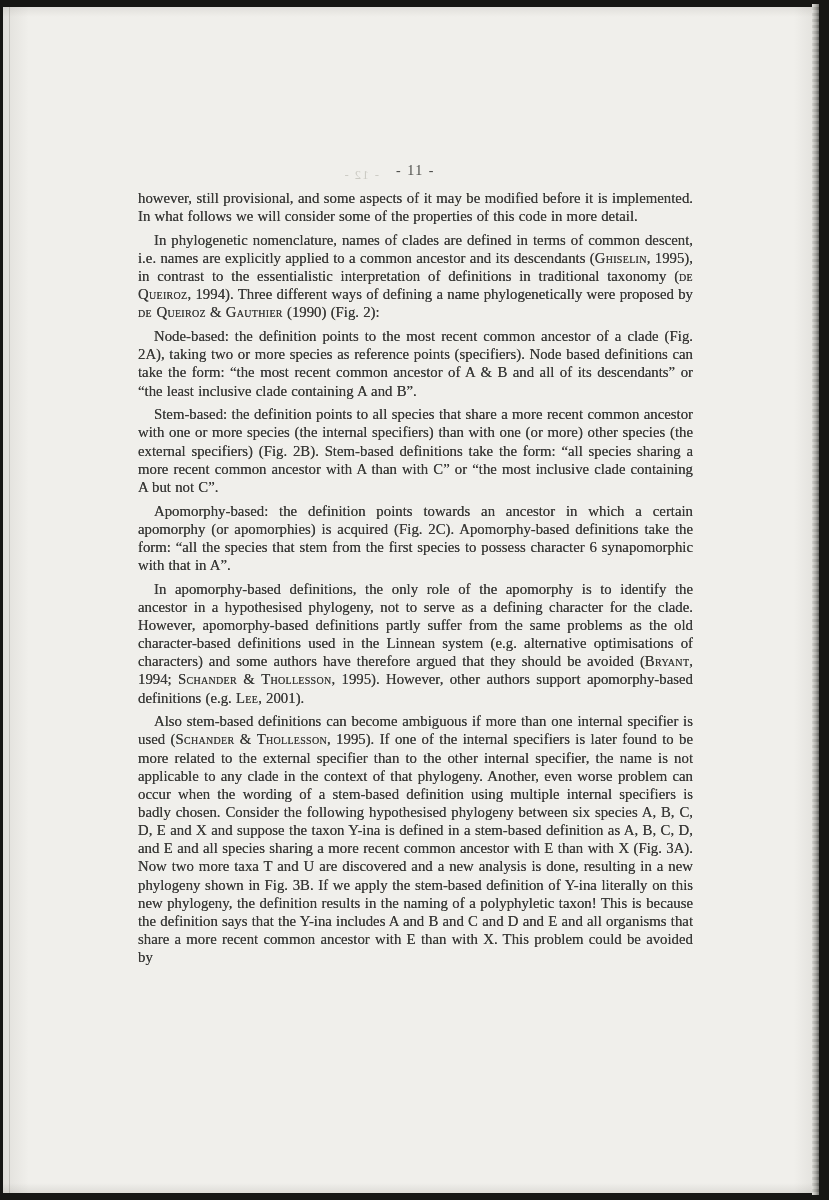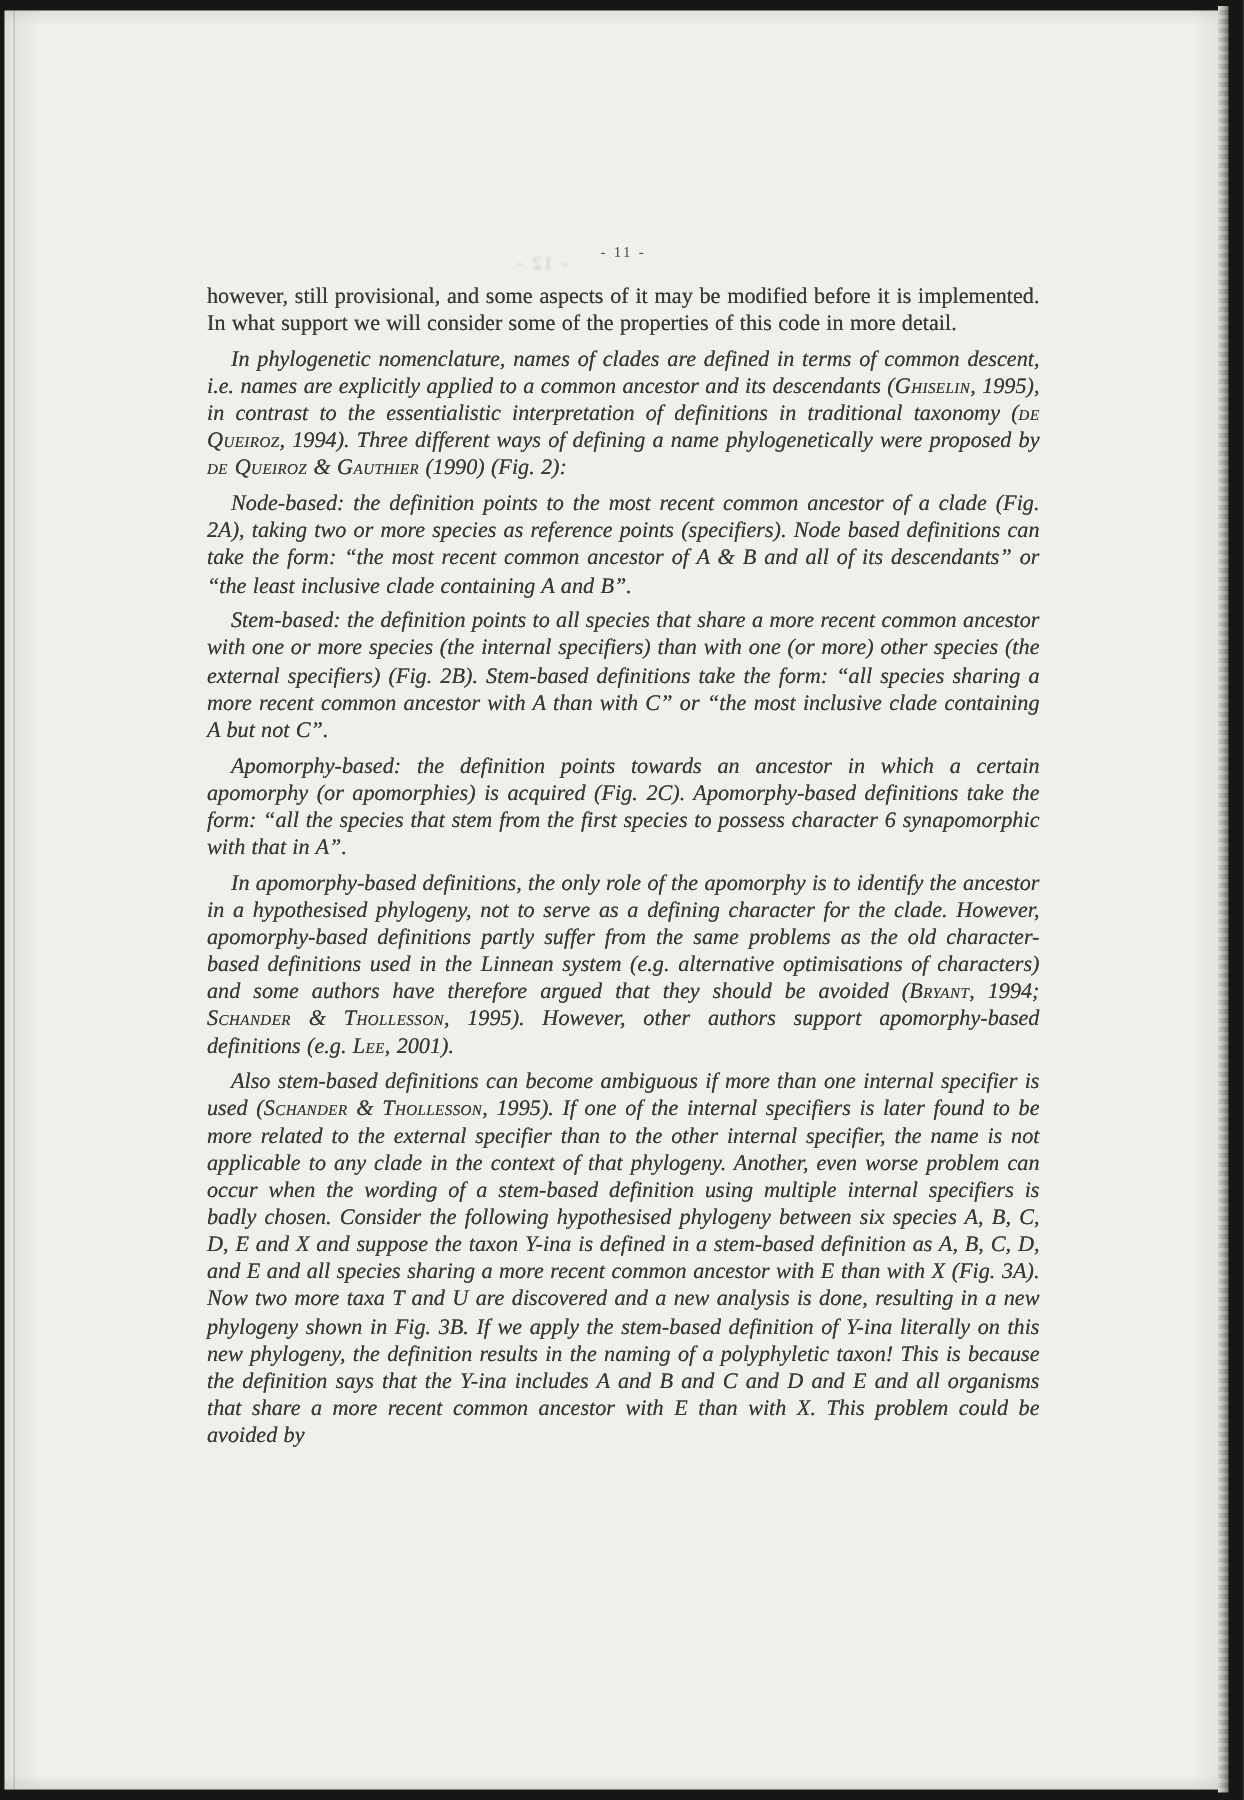--- a/index.html
+++ b/index.html
@@ -22,49 +22,49 @@
     background:rgba(110,108,100,.28);
   }
   .page-stack{
     position:absolute;left:812px;top:4px;width:7px;height:1191px;
     background:
       repeating-linear-gradient(180deg, rgba(255,255,255,.10) 0 3px, rgba(0,0,0,.06) 3px 6px),
       linear-gradient(90deg,#deddd8,#aaa9a4 55%,#6b6b67);
   }
   .pageno{
     position:absolute;left:135px;top:156px;width:555px;text-align:center;
-    font-size:10px;color:#4c4c49;letter-spacing:1.5px;
+    font-size:14px;color:#4c4c49;letter-spacing:1.5px;
   }
   .ghost{
     position:absolute;left:340px;top:161px;font-size:12.5px;color:#a09e93;
     opacity:.45;transform:scaleX(-1);filter:blur(.6px);letter-spacing:1.5px;
   }
   .text-block{
     position:absolute;left:135px;top:182px;width:555px;
   }
   .para{
     margin:0 0 5.5px 0;
     font-size:14.8px;line-height:18.15px;color:#383836;
     text-align:justify;
     text-shadow:0 0 .35px rgba(56,56,54,.85);
     word-spacing:.5px;
   }
-  .para.indent{text-indent:16px;font-style:italic;}
+  .para.indent{text-indent:16px;}
   .sc{font-variant:small-caps;letter-spacing:.3px;}
 </style>
 </head>
 <body>
 
 <div class="scan">
   <div class="paper">
     <div class="crease"></div>
     <span class="ghost">- 12 -</span>
     <div class="pageno">- 11 -</div>
     <div class="text-block" id="text-block">
-        <p class="para"><span>however, still provisional, and some aspects of it may be modified before it is implemented. In what support we will consider some of the properties of this code in more detail.</span></p>
+        <p class="para"><span>however, still provisional, and some aspects of it may be modified before it is implemented. In what follows we will consider some of the properties of this code in more detail.</span></p>
         <p class="para indent"><span>In phylogenetic nomenclature, names of clades are defined in terms of common descent, i.e. names are explicitly applied to a common ancestor and its descendants (</span><span class="sc">Ghiselin</span><span>, 1995), in contrast to the essentialistic interpretation of definitions in traditional taxonomy (</span><span class="sc">de Queiroz</span><span>, 1994). Three different ways of defining a name phylogenetically were proposed by </span><span class="sc">de Queiroz</span><span> &amp; </span><span class="sc">Gauthier</span><span> (1990) (Fig. 2):</span></p>
         <p class="para indent"><span>Node-based: the definition points to the most recent common ancestor of a clade (Fig. 2A), taking two or more species as reference points (specifiers). Node based definitions can take the form: “the most recent common ancestor of A &amp; B and all of its descendants” or “the least inclusive clade containing A and B”.</span></p>
         <p class="para indent"><span>Stem-based: the definition points to all species that share a more recent common ancestor with one or more species (the internal specifiers) than with one (or more) other species (the external specifiers) (Fig. 2B). Stem-based definitions take the form: “all species sharing a more recent common ancestor with A than with C” or “the most inclusive clade containing A but not C”.</span></p>
         <p class="para indent"><span>Apomorphy-based: the definition points towards an ancestor in which a certain apomorphy (or apomorphies) is acquired (Fig. 2C). Apomorphy-based definitions take the form: “all the species that stem from the first species to possess character 6 synapomorphic with that in A”.</span></p>
         <p class="para indent"><span>In apomorphy-based definitions, the only role of the apomorphy is to identify the ancestor in a hypothesised phylogeny, not to serve as a defining character for the clade. However, apomorphy-based definitions partly suffer from the same problems as the old character-based definitions used in the Linnean system (e.g. alternative optimisations of characters) and some authors have therefore argued that they should be avoided (</span><span class="sc">Bryant</span><span>, 1994; </span><span class="sc">Schander</span><span> &amp; </span><span class="sc">Thollesson</span><span>, 1995). However, other authors support apomorphy-based definitions (e.g. </span><span class="sc">Lee</span><span>, 2001).</span></p>
         <p class="para indent"><span>Also stem-based definitions can become ambiguous if more than one internal specifier is used (</span><span class="sc">Schander</span><span> &amp; </span><span class="sc">Thollesson</span><span>, 1995). If one of the internal specifiers is later found to be more related to the external specifier than to the other internal specifier, the name is not applicable to any clade in the context of that phylogeny. Another, even worse problem can occur when the wording of a stem-based definition using multiple internal specifiers is badly chosen. Consider the following hypothesised phylogeny between six species A, B, C, D, E and X and suppose the taxon Y-ina is defined in a stem-based definition as A, B, C, D, and E and all species sharing a more recent common ancestor with E than with X (Fig. 3A). Now two more taxa T and U are discovered and a new analysis is done, resulting in a new phylogeny shown in Fig. 3B. If we apply the stem-based definition of Y-ina literally on this new phylogeny, the definition results in the naming of a polyphyletic taxon! This is because the definition says that the Y-ina includes A and B and C and D and E and all organisms that share a more recent common ancestor with E than with X. This problem could be avoided by</span></p>
       </div>
   </div>
   <div class="page-stack"></div>
 </div>

